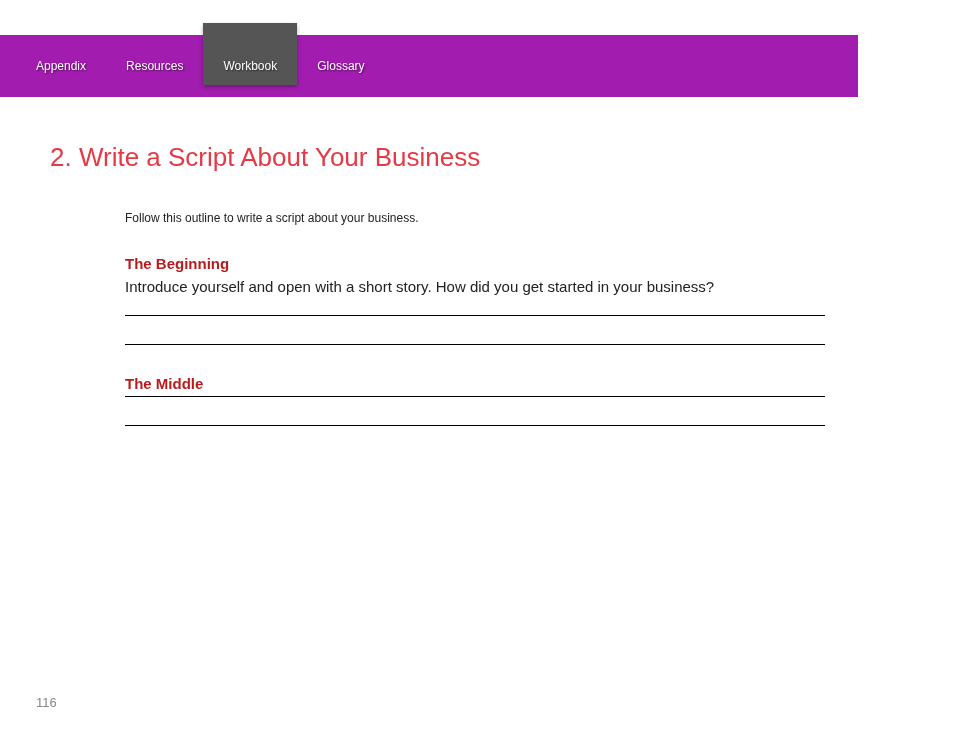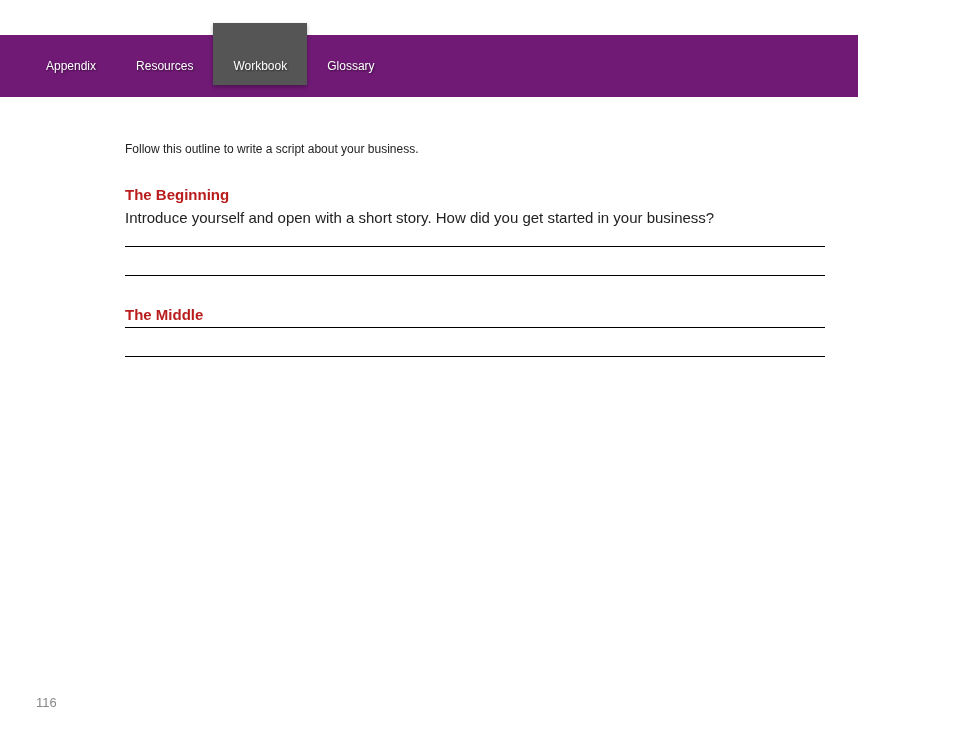--- a/index.html
+++ b/index.html
@@ -8,28 +8,28 @@
       box-sizing: border-box;
     }
     body {
       font-family: 'Segoe UI', Tahoma, Geneva, Verdana, sans-serif;
       background: #ffffff;
       width: 954px;
       height: 738px;
       position: relative;
     }
     .nav-bar {
-      background: #701a75;
+      background: #a21caf;
       height: 62px;
       margin-top: 35px;
       margin-left: 0;
       width: 858px;
       display: flex;
       align-items: center;
-      padding-left: 26px;
+      padding-left: 16px;
     }
     .nav-tab {
       color: #ffffff;
       font-size: 12px;
       padding: 0 20px;
       height: 62px;
       display: flex;
       align-items: center;
       cursor: pointer;
       text-shadow: 1px 1px 2px rgba(0,0,0,0.5);
@@ -91,20 +91,21 @@
 <body>
 
 <div class="nav-bar">
   <div class="nav-tab">Appendix</div>
   <div class="nav-tab">Resources</div>
   <div class="nav-tab active">Workbook</div>
   <div class="nav-tab">Glossary</div>
 </div>
 
 <div class="content">
+  <h1 class="heading">2. Write a Script About Your Business</h1>
 
   <div class="body-content">
     <p class="intro-text">Follow this outline to write a script about your business.</p>
 
     <div>
       <p class="section-title">The Beginning</p>
       <p class="section-text">Introduce yourself and open with a short story. How did you get started in your business?</p>
       <div class="blank-lines-group">
         <div class="blank-line"></div>
         <div class="blank-line"></div>

